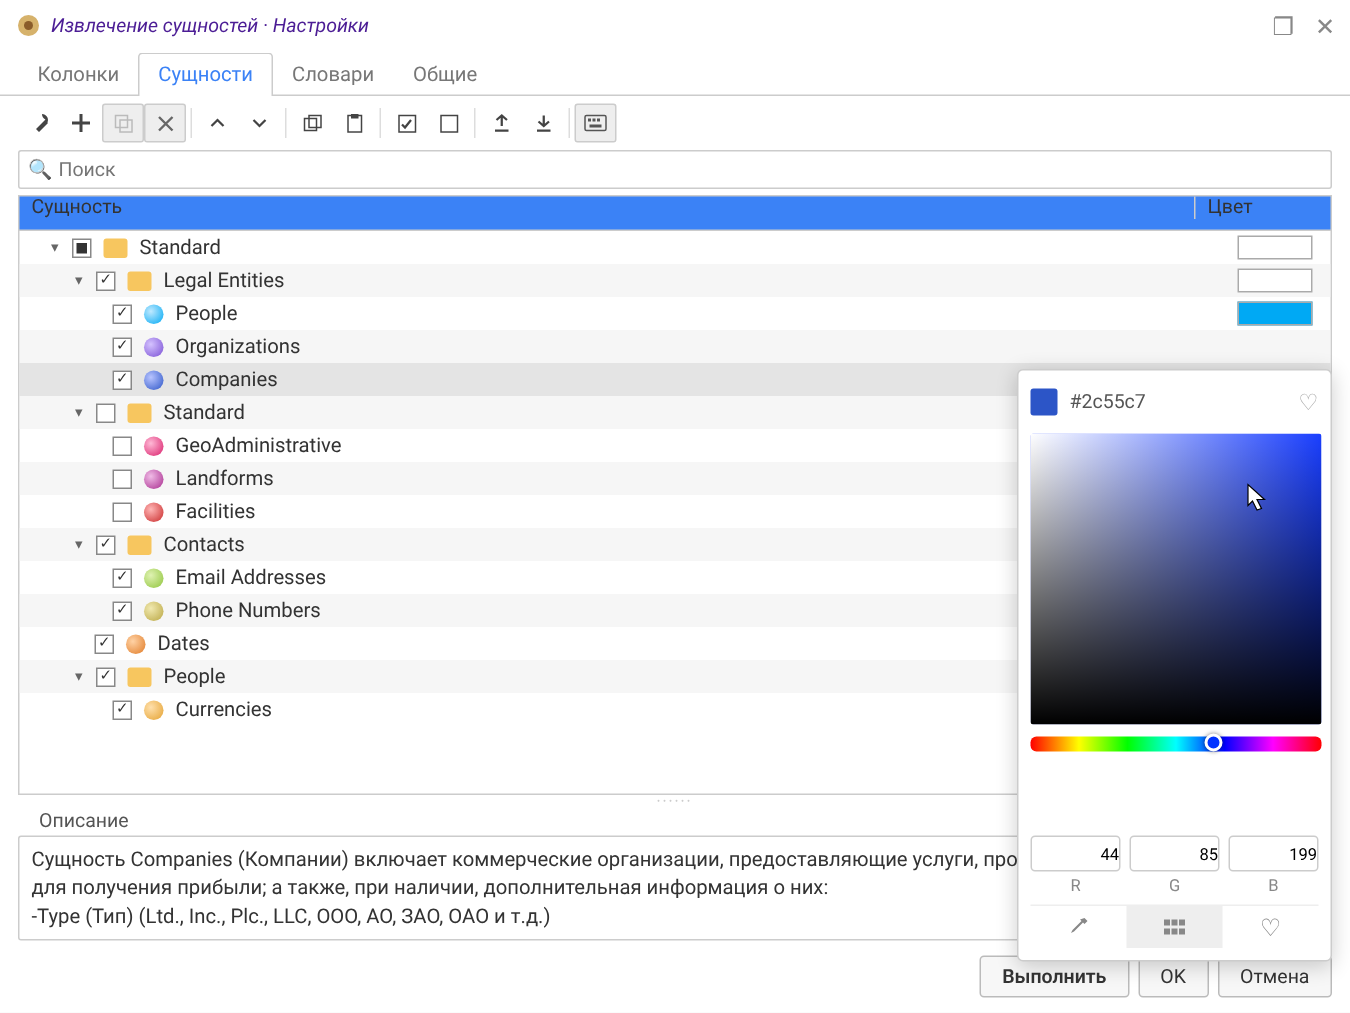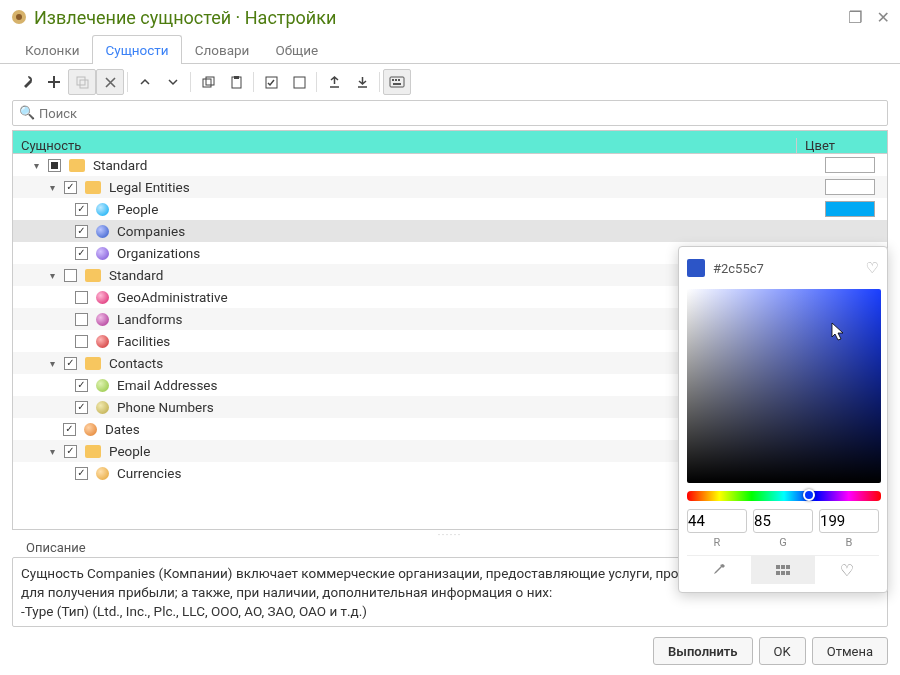--- a/index.html
+++ b/index.html
@@ -1,41 +1,41 @@
 <!DOCTYPE html>
 <html><head>
 <meta charset="utf-8">
 <style>
 * { box-sizing: border-box; margin: 0; padding: 0; font-family: -apple-system, BlinkMacSystemFont, "Segoe UI", Roboto, Arial, sans-serif; }
 body { width: 900px; height: 675px; background: #f5f5f5; overflow: hidden; position: relative; }
 .dialog { width: 900px; height: 675px; background: #fff; display: flex; flex-direction: column; }
 
 .titlebar { display: flex; align-items: center; padding: 6px 10px; height: 34px; color: #555; }
 .titlebar-icon { width: 18px; height: 18px; margin-right: 6px; }
-.titlebar-title { font-size: 18px; color: #4d7c0f; flex: 1; }
+.titlebar-title { font-size: 13px; color: #4c1d95; flex: 1; font-style: italic; }
 .titlebar-controls { display: flex; gap: 14px; color: #888; }
 .titlebar-controls span { cursor: pointer; font-size: 16px; }
 
 .tabs { display: flex; border-bottom: 1px solid #ccc; padding: 0 12px; height: 30px; }
 .tab { padding: 6px 12px; font-size: 13.5px; color: #777; cursor: pointer; border: 1px solid transparent; border-bottom: none; position: relative; top: 1px; }
 .tab.active { color: #3b82f6; border-color: #ccc; background: #fff; border-radius: 3px 3px 0 0; }
 
 .toolbar { display: flex; align-items: center; padding: 4px 12px; height: 36px; gap: 0; }
 .tool-btn { width: 28px; height: 26px; display: flex; align-items: center; justify-content: center; color: #444; cursor: pointer; border: 1px solid transparent; border-radius: 2px; }
 .tool-btn.disabled { color: #bbb; }
 .tool-btn.bordered { border-color: #ccc; background: #eee; }
 .tool-sep { width: 1px; height: 20px; background: #ddd; margin: 0 3px; }
 
 .search-row { padding: 0 12px 4px; }
 .search-input { width: 100%; height: 26px; border: 1px solid #ccc; border-radius: 2px; padding: 0 8px 0 26px; font-size: 13px; background: #fff; }
 .search-wrap { position: relative; }
 .search-wrap .mag { position: absolute; left: 7px; top: 5px; color: #999; font-size: 13px; }
 
 .table-wrap { flex: 1; padding: 0 12px; overflow: hidden; display: flex; flex-direction: column; }
-.thead { display: flex; border: 1px solid #ccc; background: #5eead4; height: 24px; align-items: flex-end; }
+.thead { display: flex; border: 1px solid #ccc; background: #3b82f6; height: 24px; align-items: flex-start; }
 .th-entity { flex: 1; padding: 0 8px; font-size: 13px; color: #333; }
 .th-color { width: 75px; padding: 0 8px; font-size: 13px; color: #333; border-left: 1px solid #ccc; }
 .th-scroll { width: 16px; background: #ccc; }
 
 .tbody { flex: 1; overflow-y: auto; border: 1px solid #ccc; border-top: none; position: relative; }
 .row { display: flex; align-items: center; height: 22px; font-size: 13.5px; color: #333; }
 .row:nth-child(even) { background: #f6f6f6; }
 .row.selected { background: #e4e4e4; }
 .row-main { flex: 1; display: flex; align-items: center; }
 .row-color { width: 75px; padding: 4px; display: flex; justify-content: center; }
@@ -69,21 +69,21 @@
     linear-gradient(to top, #000, rgba(0,0,0,0)),
     linear-gradient(to right, #fff, rgba(255,255,255,0)),
     #1a3fff;
 }
 .picker-cursor { position: absolute; width: 18px; height: 22px; transform: translate(-50%,-50%); color:#fff; font-size:16px; text-shadow:0 0 2px #000; }
 .picker-hue { width: 194px; height: 10px; margin-top: 8px; border-radius: 4px; position: relative;
   background: linear-gradient(to right, #ff0000, #ffff00, #00ff00, #00ffff, #0000ff, #ff00ff, #ff0000); }
 .picker-hue-thumb { position: absolute; top: -2px; width: 12px; height: 12px; border: 2px solid #fff; border-radius: 50%; box-shadow: 0 0 3px rgba(0,0,0,.5); transform: translateX(-50%); background: #0032ff; }
 .picker-rgb { display: flex; gap: 6px; margin-top: 8px; }
 .rgb-col { flex: 1; text-align: center; }
-.rgb-inp { width: 100%; height: 24px; border: 1px solid #ccc; border-radius: 3px; text-align: left; font-size: 15px; }
+.rgb-inp { width: 100%; height: 24px; border: 1px solid #ccc; border-radius: 3px; text-align: right; font-size: 11px; margin-top: 48px; }
 .rgb-lbl { font-size: 11px; color: #888; margin-top: 3px; }
 .picker-foot { display: flex; margin-top: 6px; border-top: 1px solid #eee; }
 .picker-foot > div { flex: 1; height: 28px; display: flex; align-items: center; justify-content: center; color: #888; cursor: pointer; }
 .picker-foot > div.active { background: #eee; }
 
 svg { display: block; }
 </style>
 </head>
 <body>
 
@@ -246,40 +246,40 @@
           <span class="spacer" style="width:8px"></span>
           <span class="ball" style="background:radial-gradient(circle at 35% 35%, #bfe9ff, #00a9f4)"></span>
           <span class="spacer" style="width:8px"></span>
           <span>People</span>
         </div>
         <div class="row-color">
             <div class="color-swatch" style="background:#00a9f4"></div>
           </div>
       </div>
 
+      <div class="row">
+        <div class="row-main">
+          <span class="spacer" style="width:62px"></span>
+          <span class="chk checked"></span>
+          <span class="spacer" style="width:8px"></span>
+          <span class="ball" style="background:radial-gradient(circle at 35% 35%, #d4c2ff, #7a4fd4)"></span>
+          <span class="spacer" style="width:8px"></span>
+          <span>Organizations</span>
+        </div>
+        <div class="row-color"></div>
+      </div>
+
       <div class="row selected">
         <div class="row-main">
           <span class="spacer" style="width:62px"></span>
           <span class="chk checked"></span>
           <span class="spacer" style="width:8px"></span>
           <span class="ball" style="background:radial-gradient(circle at 35% 35%, #b8c4ff, #2c55c7)"></span>
           <span class="spacer" style="width:8px"></span>
           <span>Companies</span>
-        </div>
-        <div class="row-color"></div>
-      </div>
-
-      <div class="row">
-        <div class="row-main">
-          <span class="spacer" style="width:62px"></span>
-          <span class="chk checked"></span>
-          <span class="spacer" style="width:8px"></span>
-          <span class="ball" style="background:radial-gradient(circle at 35% 35%, #d4c2ff, #7a4fd4)"></span>
-          <span class="spacer" style="width:8px"></span>
-          <span>Organizations</span>
         </div>
         <div class="row-color"></div>
       </div>
 
       <div class="row">
         <div class="row-main">
           <span class="spacer" style="width:34px"></span>
           <span class="disc">▾</span>
           <span class="spacer" style="width:6px"></span>
           <span class="chk"></span>

